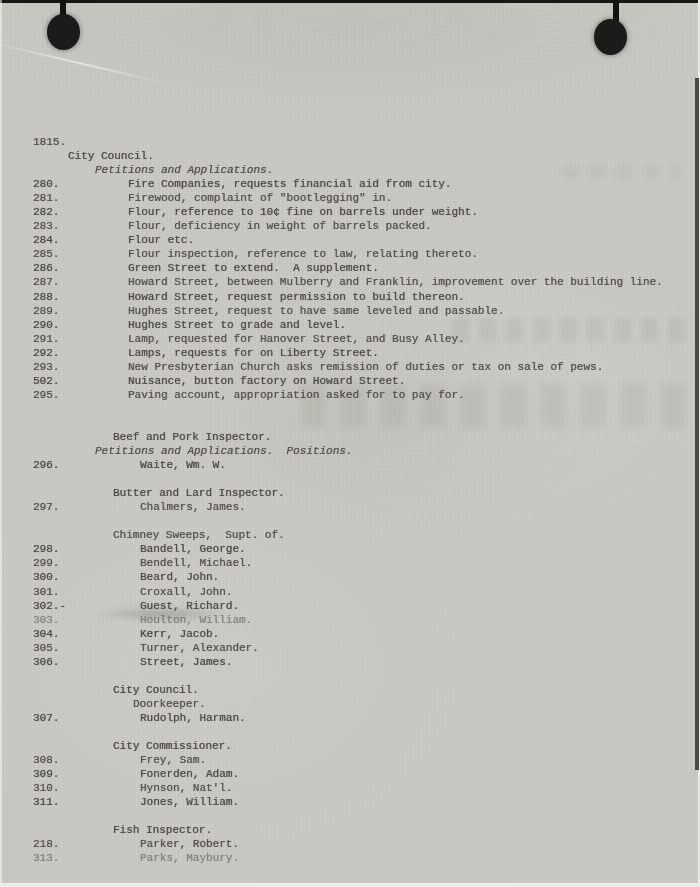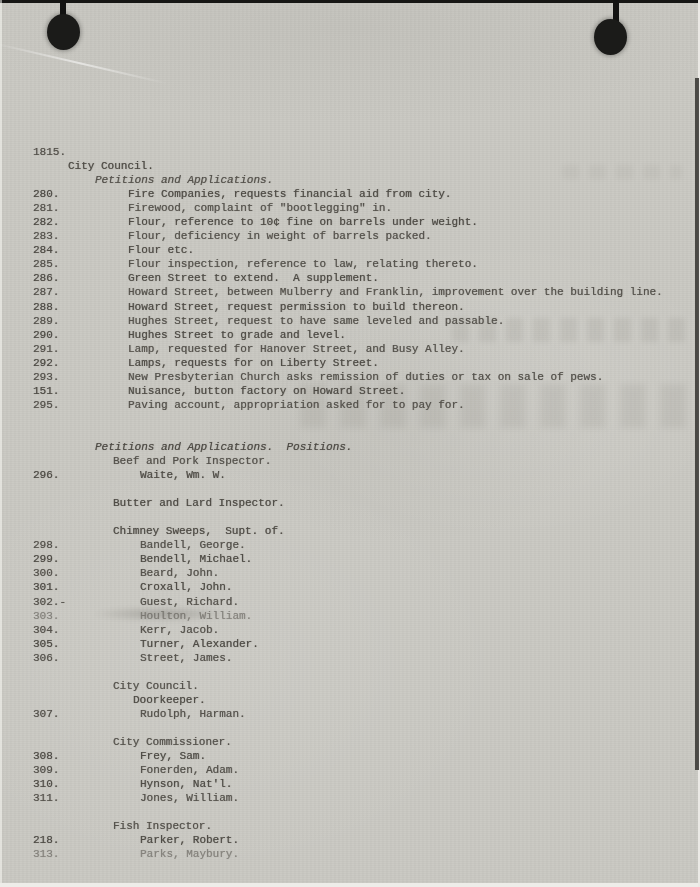--- a/index.html
+++ b/index.html
@@ -42,21 +42,21 @@
     opacity:.16;filter:blur(2.5px);border-radius:4px;}
   .g1{left:452px;top:318px;width:238px;height:24px;}
   .g2{left:300px;top:384px;width:396px;height:44px;
     background:repeating-linear-gradient(90deg, rgba(96,93,85,.5) 0 26px, rgba(96,93,85,0) 26px 40px);
     opacity:.17;filter:blur(3px);}
   .g3{left:562px;top:165px;width:120px;height:14px;opacity:.10;}
   .smudge{position:absolute;left:92px;top:606px;width:140px;height:16px;
     background:radial-gradient(ellipse at center, rgba(72,70,63,.55), transparent 70%);
     filter:blur(2px);opacity:.5;pointer-events:none;}
   
-  .doc-lines{position:absolute;top:145px;left:0;width:700px;
+  .doc-lines{position:absolute;top:135px;left:0;width:700px;
     font-size:11px;line-height:14.05px;color:#4e4b45;
     text-shadow:0.4px 0.4px 0.7px rgba(78,75,69,.5), -0.2px 0 0.5px rgba(78,75,69,.3);}
   .line{position:relative;height:14.05px;white-space:pre;}
   .line:nth-child(odd){opacity:.94;}
   .line .num{position:absolute;left:33px;}
   .line .txt{position:absolute;}
   .lv-year  .txt{left:33px;}
   .lv-h1    .txt{left:68px;}
   .lv-h2    .txt{left:95px;font-style:italic;}
   .lv-h3    .txt{left:113px;}
@@ -98,29 +98,30 @@
       <div class="line lv-entry"><span class="num">284.</span><span class="txt">Flour etc.</span></div>
       <div class="line lv-entry"><span class="num">285.</span><span class="txt">Flour inspection, reference to law, relating thereto.</span></div>
       <div class="line lv-entry"><span class="num">286.</span><span class="txt">Green Street to extend.  A supplement.</span></div>
       <div class="line lv-entry"><span class="num">287.</span><span class="txt">Howard Street, between Mulberry and Franklin, improvement over the building line.</span></div>
       <div class="line lv-entry"><span class="num">288.</span><span class="txt">Howard Street, request permission to build thereon.</span></div>
       <div class="line lv-entry"><span class="num">289.</span><span class="txt">Hughes Street, request to have same leveled and passable.</span></div>
       <div class="line lv-entry"><span class="num">290.</span><span class="txt">Hughes Street to grade and level.</span></div>
       <div class="line lv-entry"><span class="num">291.</span><span class="txt">Lamp, requested for Hanover Street, and Busy Alley.</span></div>
       <div class="line lv-entry"><span class="num">292.</span><span class="txt">Lamps, requests for on Liberty Street.</span></div>
       <div class="line lv-entry"><span class="num">293.</span><span class="txt">New Presbyterian Church asks remission of duties or tax on sale of pews.</span></div>
-      <div class="line lv-entry"><span class="num">151.</span><span class="txt">Nuisance, button factory on Howard Street.</span></div>
+      <div class="line lv-entry"><span class="num">502.</span><span class="txt">Nuisance, button factory on Howard Street.</span></div>
       <div class="line lv-entry"><span class="num">295.</span><span class="txt">Paving account, appropriation asked for to pay for.</span></div>
       <div class="line blank"></div>
       <div class="line blank"></div>
+      <div class="line lv-h3"><span class="txt">Beef and Pork Inspector.</span></div>
       <div class="line lv-h2"><span class="txt">Petitions and Applications.  Positions.</span></div>
-      <div class="line lv-h3"><span class="txt">Beef and Pork Inspector.</span></div>
       <div class="line lv-name"><span class="num">296.</span><span class="txt">Waite, Wm. W.</span></div>
       <div class="line blank"></div>
       <div class="line lv-h3"><span class="txt">Butter and Lard Inspector.</span></div>
+      <div class="line lv-name"><span class="num">297.</span><span class="txt">Chalmers, James.</span></div>
       <div class="line blank"></div>
       <div class="line lv-h3"><span class="txt">Chimney Sweeps,  Supt. of.</span></div>
       <div class="line lv-name"><span class="num">298.</span><span class="txt">Bandell, George.</span></div>
       <div class="line lv-name"><span class="num">299.</span><span class="txt">Bendell, Michael.</span></div>
       <div class="line lv-name"><span class="num">300.</span><span class="txt">Beard, John.</span></div>
       <div class="line lv-name"><span class="num">301.</span><span class="txt">Croxall, John.</span></div>
       <div class="line lv-name"><span class="num">302.-</span><span class="txt">Guest, Richard.</span></div>
       <div class="line lv-name light"><span class="num">303.</span><span class="txt">Houlton, William.</span></div>
       <div class="line lv-name"><span class="num">304.</span><span class="txt">Kerr, Jacob.</span></div>
       <div class="line lv-name"><span class="num">305.</span><span class="txt">Turner, Alexander.</span></div>

